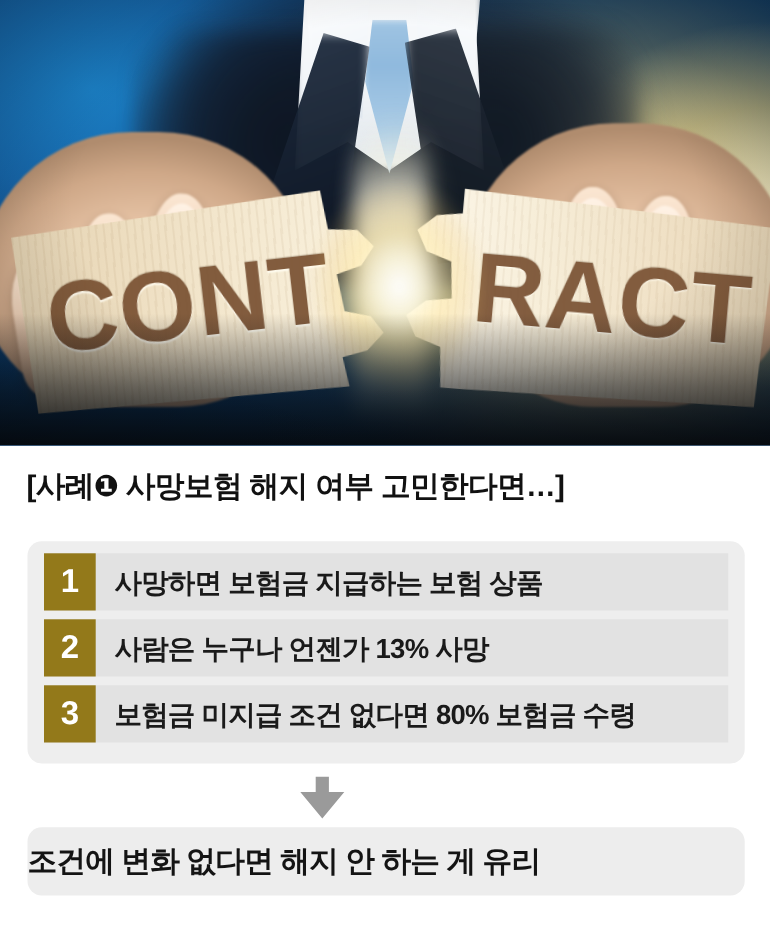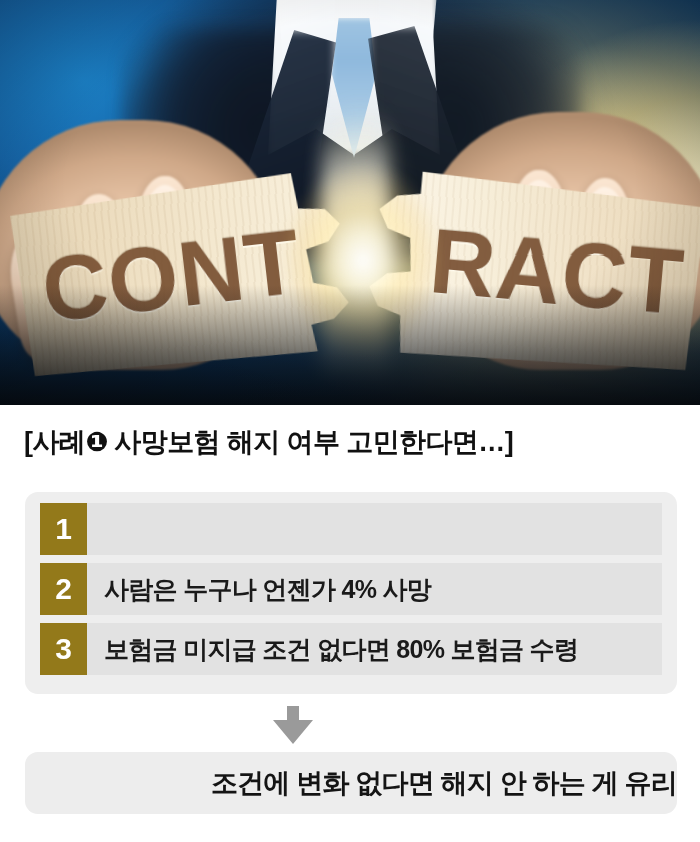--- a/index.html
+++ b/index.html
@@ -338,21 +338,21 @@
   .conclusion {
     position: absolute;
     left: 25px;
     top: 752px;
     width: 652px;
     height: 62px;
     background: #ededed;
     border-radius: 13px;
     display: flex;
     align-items: center;
-    justify-content: flex-end;
+    justify-content: flex-start;
   }
   .conclusion-text {
     font-size: 27px;
     font-weight: 700;
     color: #141414;
     letter-spacing: -0.8px;
     white-space: nowrap;
   }
 </style>
 </head>
@@ -424,25 +424,26 @@
     <div class="floor-dark"></div>
     <div class="vignette"></div>
   </div>
 
   <div class="caption">[사례❶ 사망보험 해지 여부 고민한다면…]</div>
 
   <div class="panel">
 
     <div class="row">
       <div class="badge">1</div>
+      <div class="row-text">사망하면 보험금 지급하는 보험 상품</div>
     </div>
 
     <div class="row">
       <div class="badge">2</div>
-      <div class="row-text">사람은 누구나 언젠가 4% 사망</div>
+      <div class="row-text">사람은 누구나 언젠가 13% 사망</div>
     </div>
 
     <div class="row">
       <div class="badge">3</div>
       <div class="row-text">보험금 미지급 조건 없다면 80% 보험금 수령</div>
     </div>
 
   </div>
 
   <div class="arrow">

